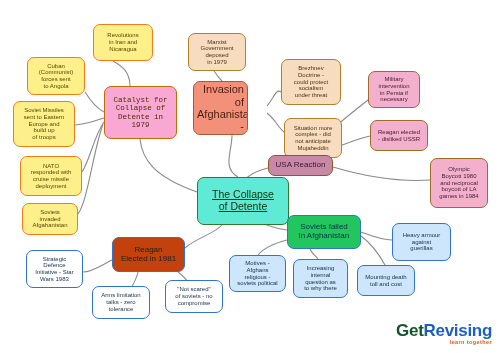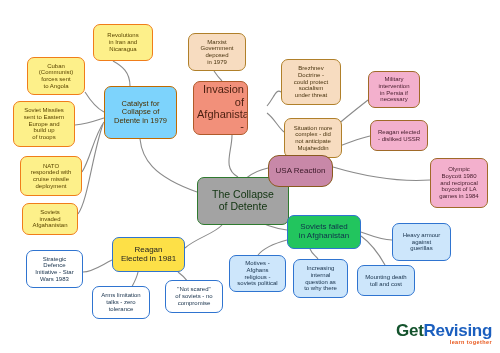--- a/index.html
+++ b/index.html
@@ -7,27 +7,27 @@
        font-family:"Liberation Sans","DejaVu Sans",sans-serif;}
   #canvas{position:absolute;inset:0;width:500px;height:353px;}
   #edges{position:absolute;left:0;top:0;width:500px;height:353px;pointer-events:none;}
   .node{position:absolute;box-sizing:border-box;display:flex;align-items:center;
         justify-content:center;text-align:center;border-style:solid;
         border-radius:7px;padding:2px 3px;line-height:1.12;
         white-space:pre-line;overflow:hidden;}
   .node span{display:block;width:100%;}
   
   .p-yellow   {background:#fdf08a;border-color:#f07d1a;border-width:1.4px;color:#5a4500;}
-  .p-orange   {background:#7dd3fc;border-color:#c06a00;border-width:1.6px;color:#4a3000;}
+  .p-orange   {background:#f9a8d4;border-color:#c06a00;border-width:1.6px;color:#4a3000;font-family:Liberation Mono, monospace;}
   .p-salmon   {background:#f2907a;border-color:#b05a2a;border-width:1.6px;color:#4a1f10;}
   .p-tan      {background:#f7dcc0;border-color:#b0802a;border-width:1.4px;color:#4a3510;}
   .p-pink     {background:#f3b0cd;border-color:#a06a28;border-width:1.4px;color:#4a2030;}
   .p-mauve    {background:#c888a8;border-color:#8a5a20;border-width:1.6px;color:#3a1828;}
-  .p-green    {background:#a3a3a3;border-color:#2f7a2f;border-width:1.7px;color:#10330f;}
-  .p-grey     {background:#fde047;border-color:#2f74d0;border-width:1.7px;color:#222;}
+  .p-green    {background:#5eead4;border-color:#2f7a2f;border-width:1.7px;color:#10330f;text-decoration:underline;}
+  .p-grey     {background:#c2410c;border-color:#2f74d0;border-width:1.7px;color:#222;}
   .p-bluemid  {background:#22c55e;border-color:#2f74d0;border-width:1.7px;color:#10304a;}
   .p-bluelite {background:#cde6fb;border-color:#2f74d0;border-width:1.4px;color:#16304a;}
   .p-white    {background:#ffffff;border-color:#2f74d0;border-width:1.4px;color:#16304a;}
   #logo{position:absolute;right:8px;bottom:8px;text-align:right;line-height:1;}
   #logo .lg{font-size:17px;font-weight:700;letter-spacing:-.3px;}
   #logo .lg .a{color:#14532d;}
   #logo .lg .b{color:#1b5fbf;margin-top:40px;}
   #logo .tag{font-size:5.5px;font-weight:700;color:#e8561a;letter-spacing:.4px;margin-top:1px;}
 </style>
 </head>
@@ -94,21 +94,21 @@
 in 1979</span></div>
       <div class="node p-tan" style="left: 281px; top: 59px; width: 60px; height: 46px; font-size: 6px;"><span>Brezhnev
 Doctrine -
 could protect
 socialism
 under threat</span></div>
       <div class="node p-tan" style="left: 284px; top: 118px; width: 58px; height: 40px; font-size: 6px;"><span>Situation more
 complex - did
 not anticipate
 Mujaheddin</span></div>
-      <div class="node p-mauve" style="left: 268px; top: 155px; width: 65px; height: 32px; font-size: 8px; border-radius: 11px;"><span>USA Reaction</span></div>
+      <div class="node p-mauve" style="left: 268px; top: 155px; width: 65px; height: 21px; font-size: 8px;"><span>USA Reaction</span></div>
       <div class="node p-pink" style="left: 368px; top: 71px; width: 52px; height: 37px; font-size: 6px;"><span>Military
 intervention
 in Persia if
 necessary</span></div>
       <div class="node p-pink" style="left: 370px; top: 120px; width: 58px; height: 31px; font-size: 6px;"><span>Reagan elected
 - disliked USSR</span></div>
       <div class="node p-pink" style="left: 430px; top: 158px; width: 58px; height: 50px; font-size: 6px;"><span>Olympic
 Boycott 1980
 and reciprocal
 boycott of LA

